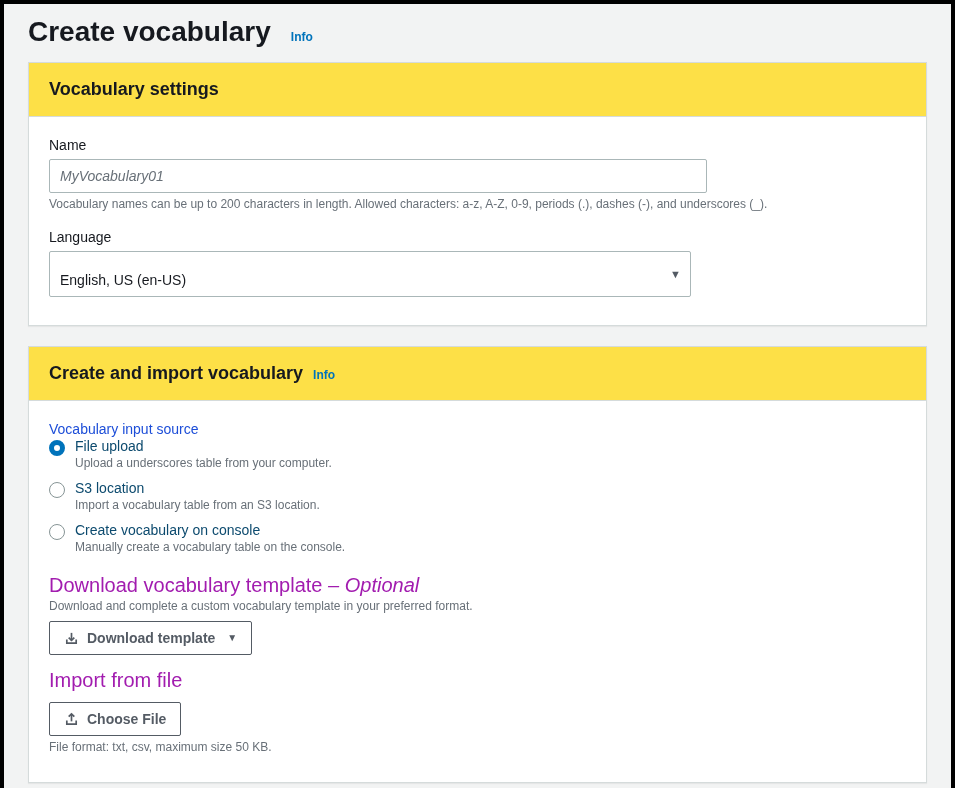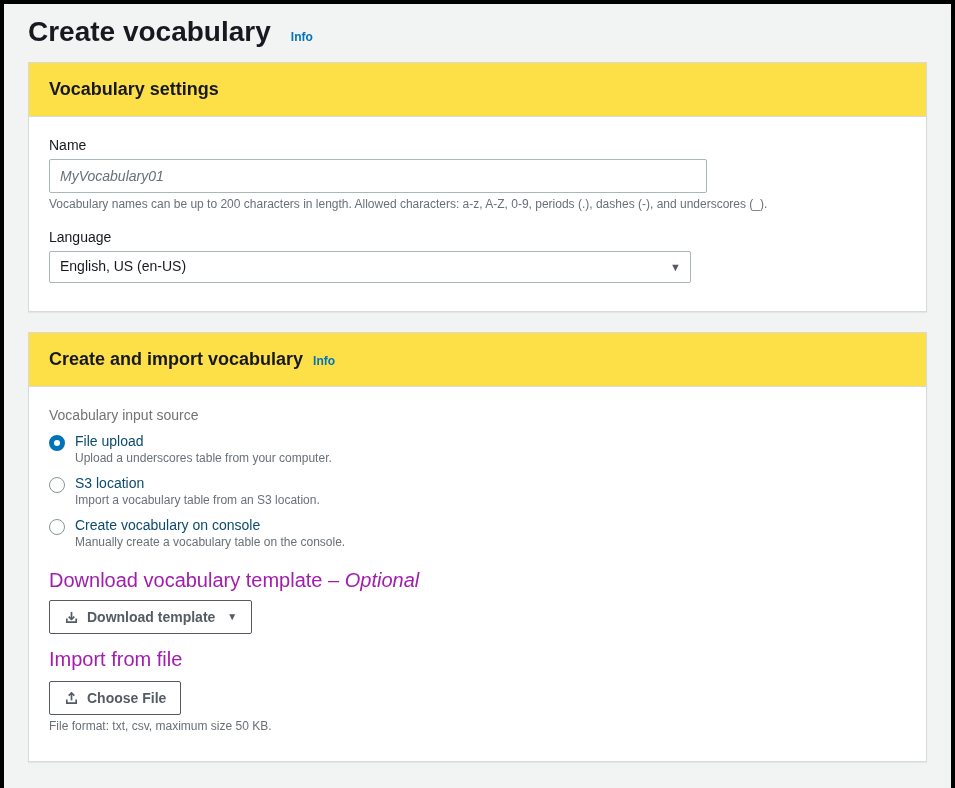--- a/index.html
+++ b/index.html
@@ -87,42 +87,42 @@
     color: #687078;
     margin-top: 4px;
   }
   .select-wrap {
     position: relative;
     width: 642px;
     max-width: 100%;
   }
   .select-input {
     width: 100%;
-    padding: 4px 28px 6px 10px;
+    padding: 18px 28px 6px 10px;
     border: 1px solid #aab7b8;
     border-radius: 2px;
     font-size: 14px;
     background: #fff;
     color: #16191f;
     line-height: 20px;
     cursor: pointer;
   }
   .select-caret {
     position: absolute;
     right: 10px;
     top: 50%;
     transform: translateY(-50%);
     pointer-events: none;
     color: #545b64;
     font-size: 11px;
   }
   .section-label {
     font-size: 14px;
-    color: #737373;
-    margin-bottom: 10px;
+    color: #1d4ed8;
+    margin-bottom: 1px;
   }
   .radio-group { margin-bottom: 20px; }
   .radio-item {
     display: flex;
     align-items: flex-start;
     gap: 10px;
     margin-bottom: 10px;
     cursor: pointer;
   }
   .radio-circle {
@@ -242,20 +242,21 @@
             <div class="radio-label">Create vocabulary on console</div>
             <div class="radio-desc">Manually create a vocabulary table on the console.</div>
           </div>
         </div>
       </div>
 
       <div class="form-group mb14">
         <div class="subheading">
           <span>Download vocabulary template</span><span class="optional"> – Optional</span>
         </div>
+        <div class="helper-text" style="margin-top:2px">Download and complete a custom vocabulary template in your preferred format.</div>
         <button class="btn">
           <svg viewBox="0 0 16 16" fill="none" stroke="#545b64" stroke-width="1.8">
             <path d="M3 9v4h10V9"></path>
             <path d="M8 2v8"></path>
             <path d="M5 7l3 3 3-3"></path>
           </svg>
           <span>Download template</span>
           <span class="caret-down-sm">▼</span>
         </button>
       </div>

